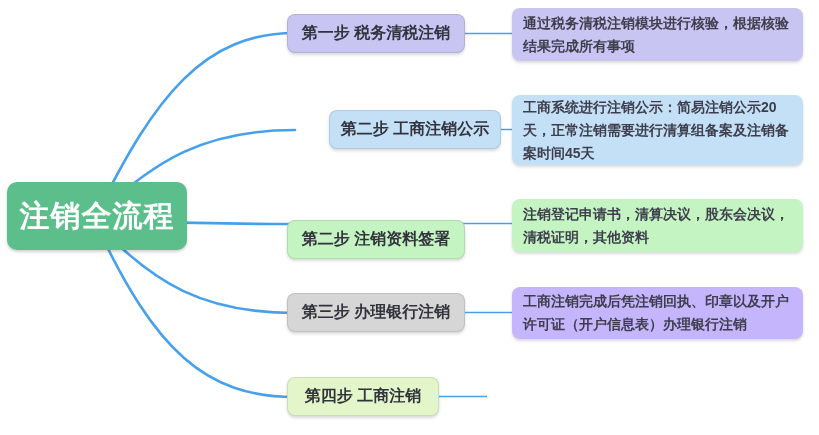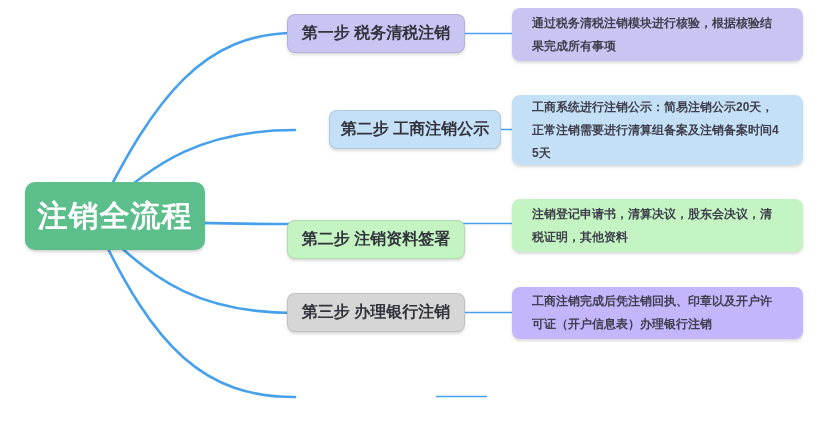--- a/index.html
+++ b/index.html
@@ -14,22 +14,22 @@
         justify-content:center;font-size:30px;font-weight:bold;color:#ffffff;
         letter-spacing:1px;box-shadow:0 2px 3px rgba(0,0,0,.18);}
   .step{height:39px;border-radius:8px;justify-content:center;
         font-size:16px;font-weight:bold;color:#33333d;
         border:1px solid rgba(0,0,0,.10);box-shadow:0 2px 3px rgba(0,0,0,.15);}
   .s1{left:287px;top:14px;width:178px;}
   .s2{left:287px;top:110px;width:172px;margin-left:42px;}
   .s3{left:287px;top:204px;width:178px;}
   .s4{left:287px;top:293px;width:178px;}
   .s5{left:287px;top:377px;width:152px;}
-  .detail{border-radius:8px;font-size:12px;font-weight:bold;color:#3e3e4c;
-          line-height:23px;padding:4px 20px;box-shadow:0 2px 3px rgba(0,0,0,.15);
+  .detail{border-radius:8px;font-size:14px;font-weight:bold;color:#3e3e4c;
+          line-height:23px;padding:4px 11px;box-shadow:0 2px 3px rgba(0,0,0,.15);
           word-break:break-all;}
   .d1{left:512px;top:8px;width:291px;height:53px;}
   .d2{left:512px;top:95px;width:291px;height:70px;}
   .d3{left:512px;top:199px;width:291px;height:53px;}
   .d4{left:512px;top:287px;width:291px;height:52px;}
   .d5{left:483px;top:371px;width:327px;height:50px;}
 </style>
 </head>
 <body>
 
@@ -41,28 +41,29 @@
     <path class="branch" d="M 97 220 C 170 223, 230 224, 295 224"></path>
     <path class="branch" d="M 97 224 C 155 285, 205 313, 295 313"></path>
     <path class="branch" d="M 97 226 C 155 350, 205 397, 295 397"></path>
     <path class="conn" d="M 462 33.5 H 516"></path>
     <path class="conn" d="M 462 129.5 H 516"></path>
     <path class="conn" d="M 462 223.5 H 516"></path>
     <path class="conn" d="M 462 312.5 H 516"></path>
     <path class="conn" d="M 436 396.5 H 487"></path>
   </svg>
 
-  <div class="node root" style="background-color: rgb(91, 190, 139); margin-left: 18px;">注销全流程</div>
+  <div class="node root" style="background-color: rgb(91, 190, 139);">注销全流程</div>
 
   <div class="node step s1" style="background-color: rgb(200, 197, 243);">第一步 税务清税注销</div>
   <div class="node detail d1" style="background-color: rgb(200, 197, 243);">通过税务清税注销模块进行核验，根据核验结果完成所有事项</div>
 
   <div class="node step s2" style="background-color: rgb(196, 224, 247);">第二步 工商注销公示</div>
   <div class="node detail d2" style="background-color: rgb(196, 224, 247);">工商系统进行注销公示：简易注销公示20天，正常注销需要进行清算组备案及注销备案时间45天</div>
 
   <div class="node step s3" style="background-color: rgb(195, 244, 194); margin-top: 16px;">第二步 注销资料签署</div>
   <div class="node detail d3" style="background-color: rgb(195, 244, 194);">注销登记申请书，清算决议，股东会决议，清税证明，其他资料</div>
 
   <div class="node step s4" style="background-color: rgb(214, 214, 214);">第三步 办理银行注销</div>
   <div class="node detail d4" style="background-color: #c4b5fd;">工商注销完成后凭注销回执、印章以及开户许可证（开户信息表）办理银行注销</div>
 
+  <div class="node step s5" style="background-color: rgb(227, 246, 202);">第四步 工商注销</div>
 
 </div>
 
 </body></html>

